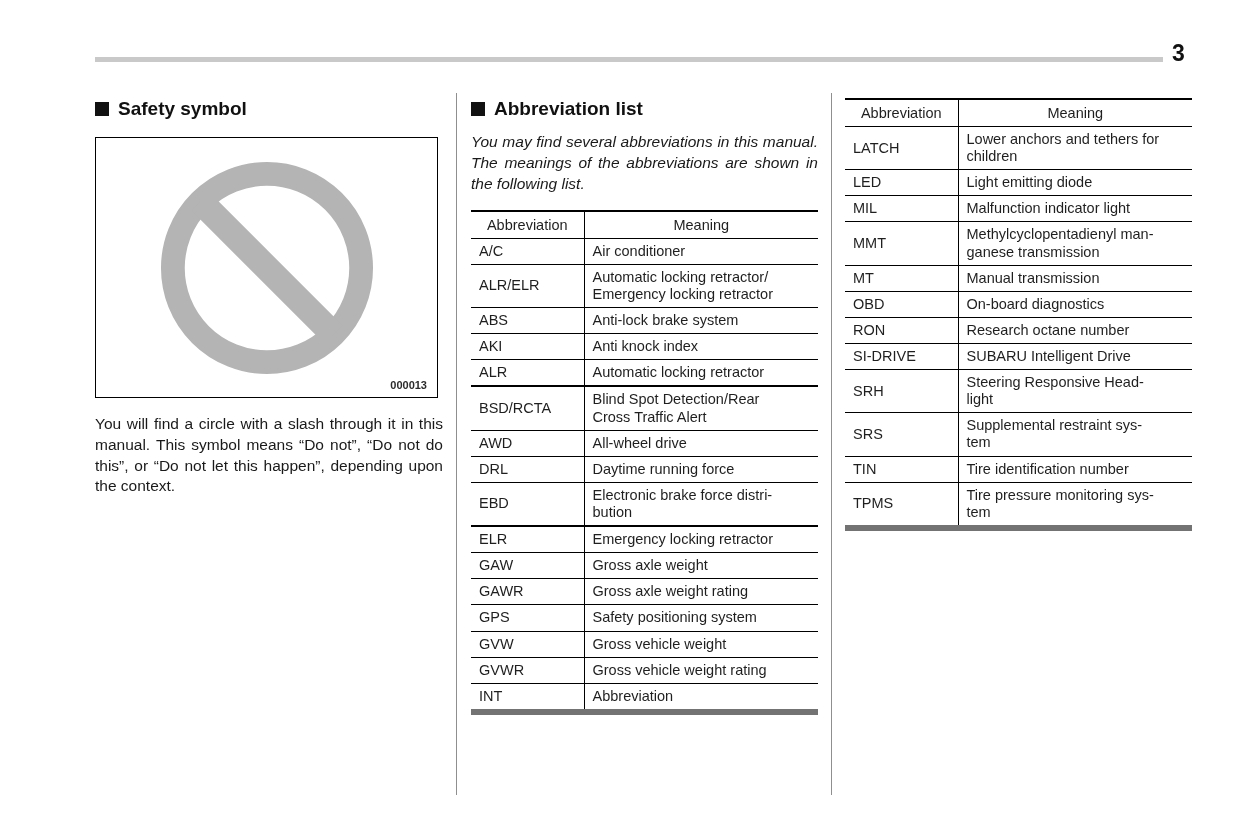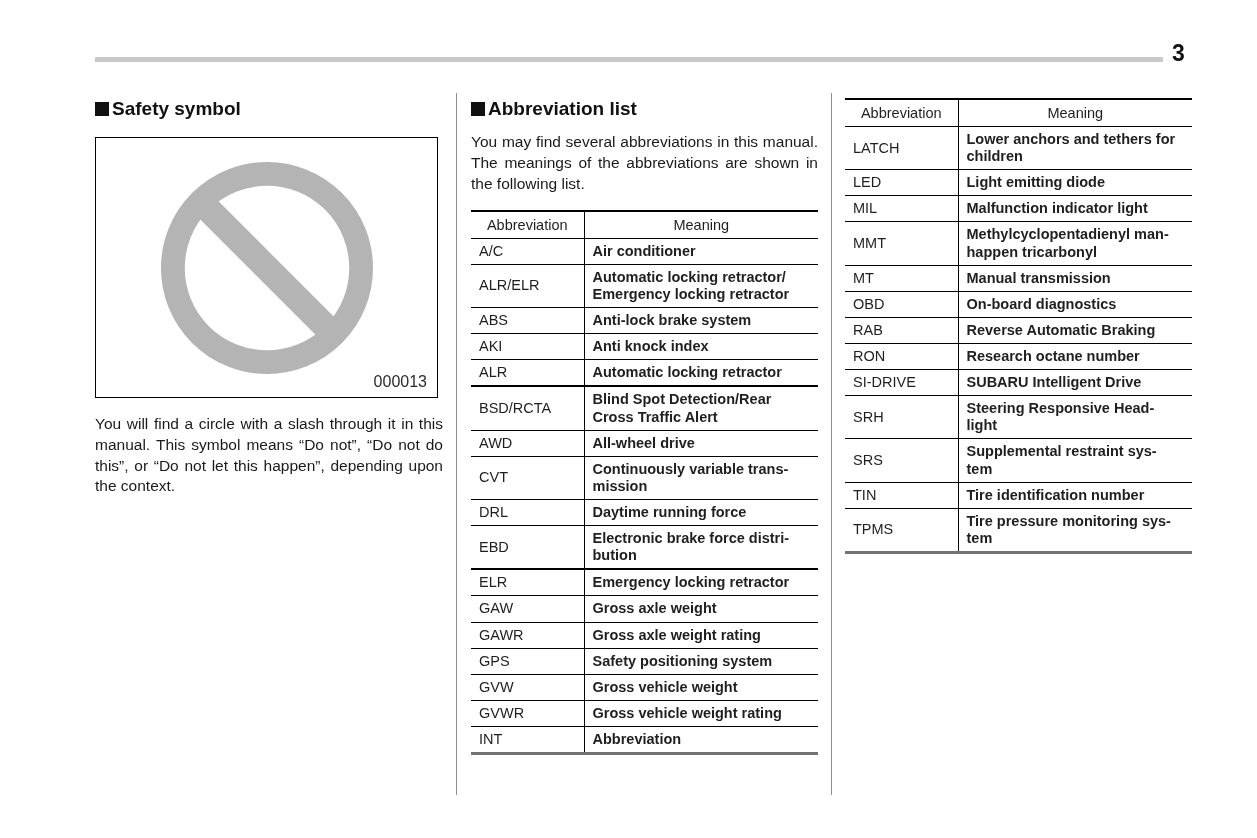--- a/index.html
+++ b/index.html
@@ -44,21 +44,21 @@
   
   .col { position: absolute; top: 98px; }
   .col-left   { left: 95px;  width: 348px; }
   .col-middle { left: 471px; width: 347px; }
   .col-right  { left: 845px; width: 347px; }
 
   
   .section-title {
     display: flex;
     align-items: center;
-    gap: 3px;
+    gap: 9px;
     font-size: 19px;
     font-weight: bold;
     color: #111;
   }
   .section-square {
     width: 14px; height: 14px;
     background: #111;
     flex: 0 0 auto;
   }
 
@@ -68,69 +68,71 @@
     margin-top: 17px;
     width: 343px; height: 261px;
     border: 1px solid #000;
     display: flex;
     align-items: center;
     justify-content: center;
   }
   .figure-code {
     position: absolute;
     right: 10px; bottom: 6px;
-    font-size: 16px;
+    font-size: 11px;
     color: #2b2b2b;
+    font-weight: bold;
   }
 
   
   .body-text {
     margin-top: 16px;
     font-size: 15.5px;
     line-height: 1.34;
     text-align: justify;
     color: #1a1a1a;
   }
   .intro-text {
     margin-top: 12px;
     font-size: 15.5px;
     line-height: 1.34;
     text-align: justify;
     color: #1a1a1a;
+    font-style: italic;
   }
 
   
   table.abbr-table {
     margin-top: 15px;
     width: 100%;
     border-collapse: collapse;
     font-size: 14.5px;
     color: #1f1f1f;
     border-top: 2px solid #000;
-    border-bottom: 3px solid #737373;
+    border-bottom: 6px solid #737373;
   }
   .col-right table.abbr-table { margin-top: 0; }
   table.abbr-table th {
     font-weight: normal;
     text-align: center;
     border-bottom: 1px solid #000;
     padding: 5px 6px;
   }
   table.abbr-table td {
     border-bottom: 1px solid #000;
     padding: 4px 8px;
     vertical-align: middle;
     line-height: 1.18;
   }
   table.abbr-table th:first-child,
   table.abbr-table td:first-child {
     border-right: 1px solid #000;
     width: 113px;
   }
-  table.abbr-table td.meaning-cell { white-space: pre-line; font-weight: bold; }
+  table.abbr-table td.meaning-cell { white-space: pre-line; }
   table.abbr-table tr.thick-bottom td { border-bottom-width: 2.5px; }
 </style>
 </head>
 <body>
 
 <div class="page">
 
   <div class="header-rule"></div>
   <div class="page-number">3</div>
 
@@ -192,25 +194,20 @@
             <td class="meaning-cell">Automatic locking retractor</td>
           </tr>
           <tr>
             <td class="abbr-cell">BSD/RCTA</td>
             <td class="meaning-cell">Blind Spot Detection/Rear
 Cross Traffic Alert</td>
           </tr>
           <tr>
             <td class="abbr-cell">AWD</td>
             <td class="meaning-cell">All-wheel drive</td>
-          </tr>
-          <tr>
-            <td class="abbr-cell">CVT</td>
-            <td class="meaning-cell">Continuously variable trans-
-mission</td>
           </tr>
           <tr>
             <td class="abbr-cell">DRL</td>
             <td class="meaning-cell">Daytime running force</td>
           </tr>
           <tr class="thick-bottom">
             <td class="abbr-cell">EBD</td>
             <td class="meaning-cell">Electronic brake force distri-
 bution</td>
           </tr>
@@ -264,33 +261,29 @@
             <td class="abbr-cell">LED</td>
             <td class="meaning-cell">Light emitting diode</td>
           </tr>
           <tr>
             <td class="abbr-cell">MIL</td>
             <td class="meaning-cell">Malfunction indicator light</td>
           </tr>
           <tr>
             <td class="abbr-cell">MMT</td>
             <td class="meaning-cell">Methylcyclopentadienyl man-
-happen tricarbonyl</td>
+ganese transmission</td>
           </tr>
           <tr>
             <td class="abbr-cell">MT</td>
             <td class="meaning-cell">Manual transmission</td>
           </tr>
           <tr>
             <td class="abbr-cell">OBD</td>
             <td class="meaning-cell">On-board diagnostics</td>
-          </tr>
-          <tr>
-            <td class="abbr-cell">RAB</td>
-            <td class="meaning-cell">Reverse Automatic Braking</td>
           </tr>
           <tr>
             <td class="abbr-cell">RON</td>
             <td class="meaning-cell">Research octane number</td>
           </tr>
           <tr>
             <td class="abbr-cell">SI-DRIVE</td>
             <td class="meaning-cell">SUBARU Intelligent Drive</td>
           </tr>
           <tr>

